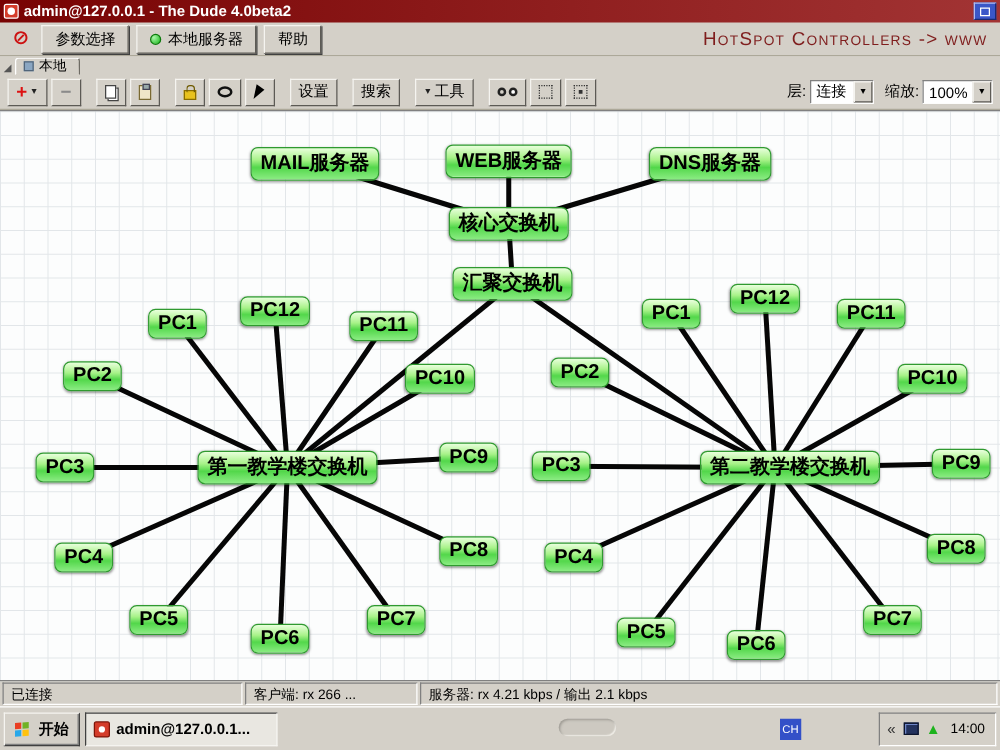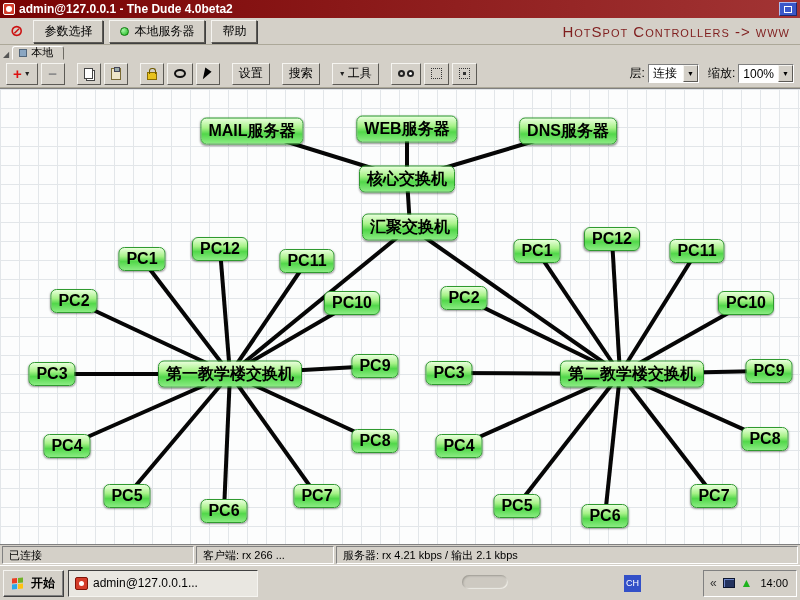--- a/index.html
+++ b/index.html
@@ -67,22 +67,22 @@
   .status-cell { border:1px solid; border-color:#808080 #fff #fff #808080; font-size:11px; display:flex; align-items:center; padding:0 6px; white-space:nowrap; overflow:hidden; }
   .sc1 { width:192px; } .sc2 { width:138px; } .sc3 { flex:1; }
 
   
   .taskbar { height:35px; background:#d4d0c8; border-top:1px solid #fff; display:flex; align-items:center; padding:3px 3px; gap:4px; }
   .start { height:27px; display:flex; align-items:center; gap:8px; padding:0 8px; font-size:12px; font-weight:bold;
     background:#d4d0c8; border:1px solid; border-color:#f5f4f0 #404040 #404040 #f5f4f0; box-shadow:inset -1px -1px 0 #808080; }
   .winflag { display:grid; grid-template-columns:5px 5px; grid-template-rows:5px 5px; gap:1px; transform:skewY(-4deg); }
   .winflag i { display:block; }
   .wf-r{background:#ea3e23}.wf-g{background:#70b226}.wf-b{background:#28a8ea}.wf-y{background:#ffc20e}
-  .taskbtn { height:27px; width:190px; display:flex; align-items:center; gap:5px; padding:0 6px; font-size:12px;
-    background:#e9e7e1; border:1px solid; border-color:#404040 #f5f4f0 #f5f4f0 #404040; white-space:nowrap; overflow:hidden; }
+  .taskbtn { height:27px; width:154px; display:flex; align-items:center; gap:5px; padding:0 6px; font-size:12px;
+    background:#e9e7e1; border:1px solid; border-color:#404040 #f5f4f0 #f5f4f0 #404040; white-space:nowrap; overflow:hidden;font-weight:bold; }
   .dude-ico { width:13px; height:13px; background:#d43c2a; border:1px solid #7e1408; border-radius:2px; position:relative; flex:none; }
   .dude-ico::after { content:''; position:absolute; left:3px; top:3px; width:5px; height:5px; background:#fff; border-radius:50%; }
   .tb-spacer { flex:1; position:relative; height:100%; }
   .deskband { position:absolute; left:56%; top:6px; width:46px; height:14px; border-radius:8px; background:#cdc9c1; box-shadow:inset 1px 1px 2px #9d9a93, inset -1px -1px 1px #f2f0ea; }
   .lang { width:17px; height:17px; background:#3350c8; color:#fff; font-size:9px; font-weight:normal; display:flex; align-items:center; justify-content:center; margin-right:58px; }
   .tray { height:27px; display:flex; align-items:center; gap:6px; padding:0 8px 0 6px; border:1px solid; border-color:#808080 #fff #fff #808080; }
   .chev { font-size:12px; color:#333; }
   .tray-mon { width:12px; height:10px; background:#23325e; border:1px solid #0c152e; box-shadow:inset 1px 1px 0 #6f86c8; }
   .tray-up { color:#1db31d; font-size:12px; font-weight:bold; line-height:1; }
   .clock { font-size:11px; padding-left:2px; }

